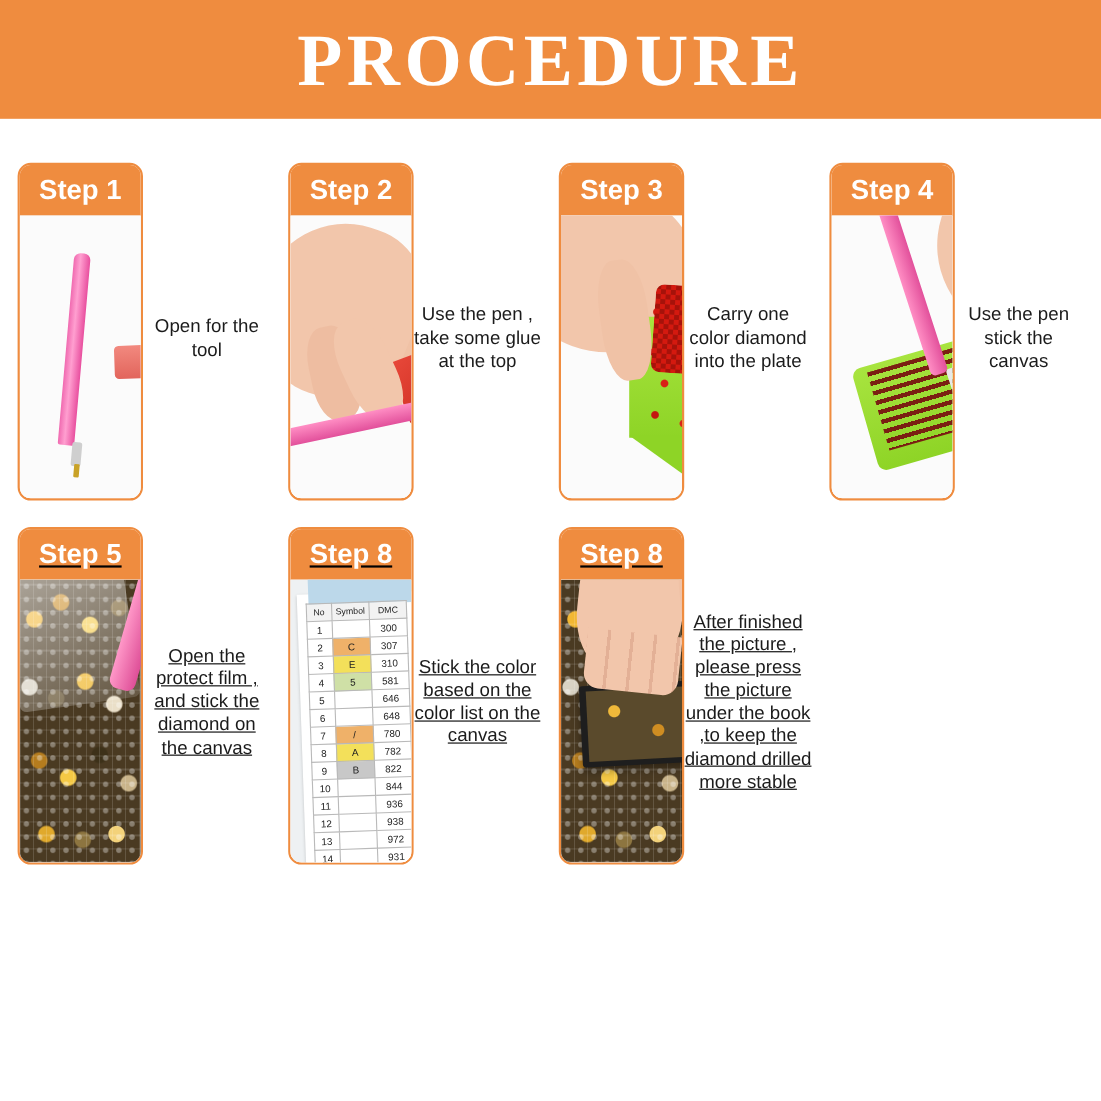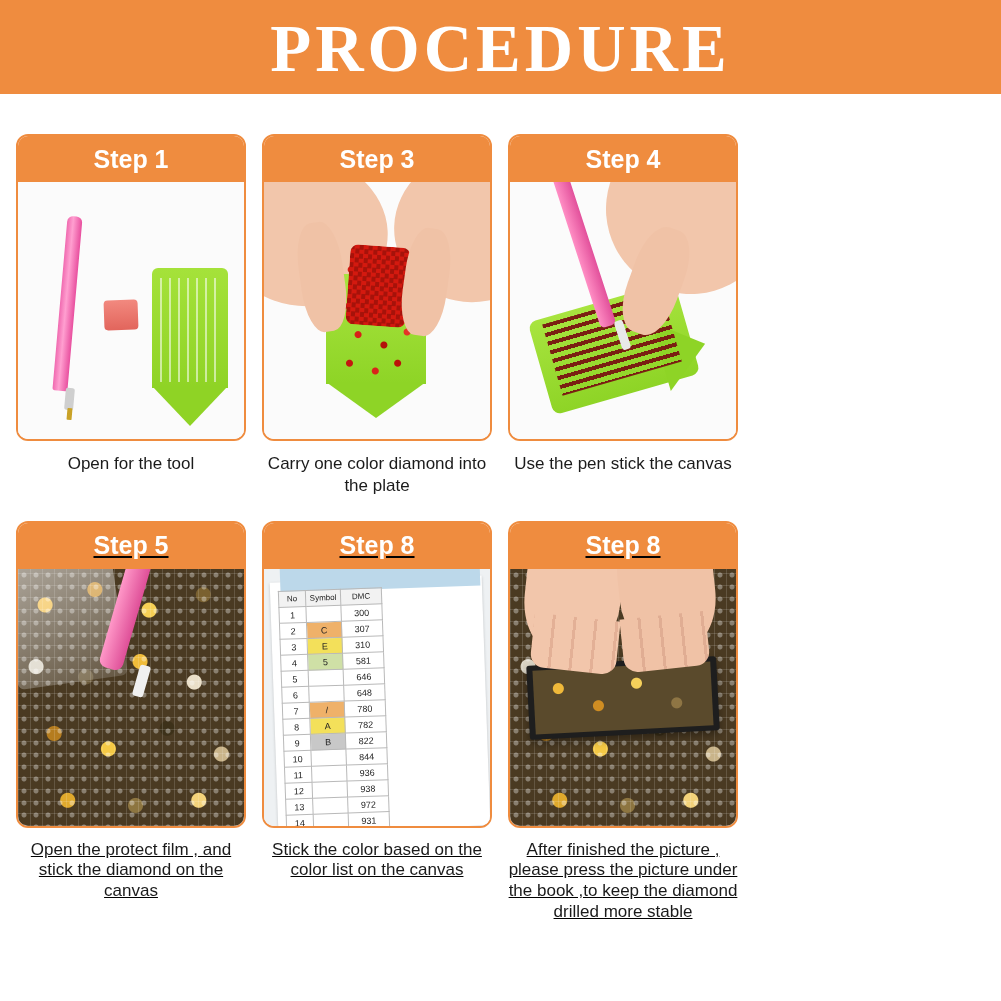--- a/index.html
+++ b/index.html
@@ -16,21 +16,21 @@
   #page {
     position: relative;
     width: 1001px;
     height: 1001px;
     background: #ffffff;
   }
 
   
   #header {
     width: 1001px;
-    height: 94px;
+    height: 108px;
     background: #ef8c3f;
     display: flex;
     align-items: center;
     justify-content: center;
     box-sizing: border-box;
   }
   #header-title {
     color: #ffffff;
     font-family: "Liberation Serif", serif;
     font-weight: bold;
@@ -47,21 +47,21 @@
     padding: 0 16px;
     box-sizing: border-box;
   }
   #row1 { margin-top: 40px; }
   #row2 { margin-top: 24px; text-decoration: underline; }
 
   .cell {
     width: 230px;
     margin-right: 16px;
     display: flex;
-    flex-direction: column;
+    flex-direction: row;
     align-items: center;
   }
   .cell:last-child { margin-right: 0; }
 
   .card {
     width: 230px;
     height: 307px;
     border: 2px solid #ef8c3f;
     border-radius: 12px;
     box-sizing: border-box;
@@ -408,20 +408,38 @@
             <div class="s1-wax"></div>
             <div class="s1-tray"></div>
             <div class="s1-tray-point"></div>
             <div class="s1-tray-lines"></div>
           </div>
         </div>
       </div>
       <div class="caption">Open for the tool</div>
     </div>
 
+    <div class="cell">
+      <div class="card">
+        <div class="card-title">Step 2</div>
+        <div class="card-body">
+          <div class="scene-white">
+            <div class="hand s2-handL"></div>
+            <div class="hand s2-fingerL2"></div>
+            <div class="hand s2-handR"></div>
+            <div class="hand s2-fingerR1"></div>
+            <div class="s2-glue"></div>
+            <div class="hand s2-fingerL1"></div>
+            <div class="s2-pen"></div>
+            <div class="s2-pen-tip"></div>
+          </div>
+        </div>
+      </div>
+      <div class="caption">Use the pen , take some glue at the top</div>
+    </div>
 
     <div class="cell">
       <div class="card">
         <div class="card-title">Step 3</div>
         <div class="card-body">
           <div class="scene-white">
             <div class="hand s3-handL"></div>
             <div class="hand s3-handR"></div>
             <div class="s3-tray"></div>
             <div class="s3-tray-pt"></div>

